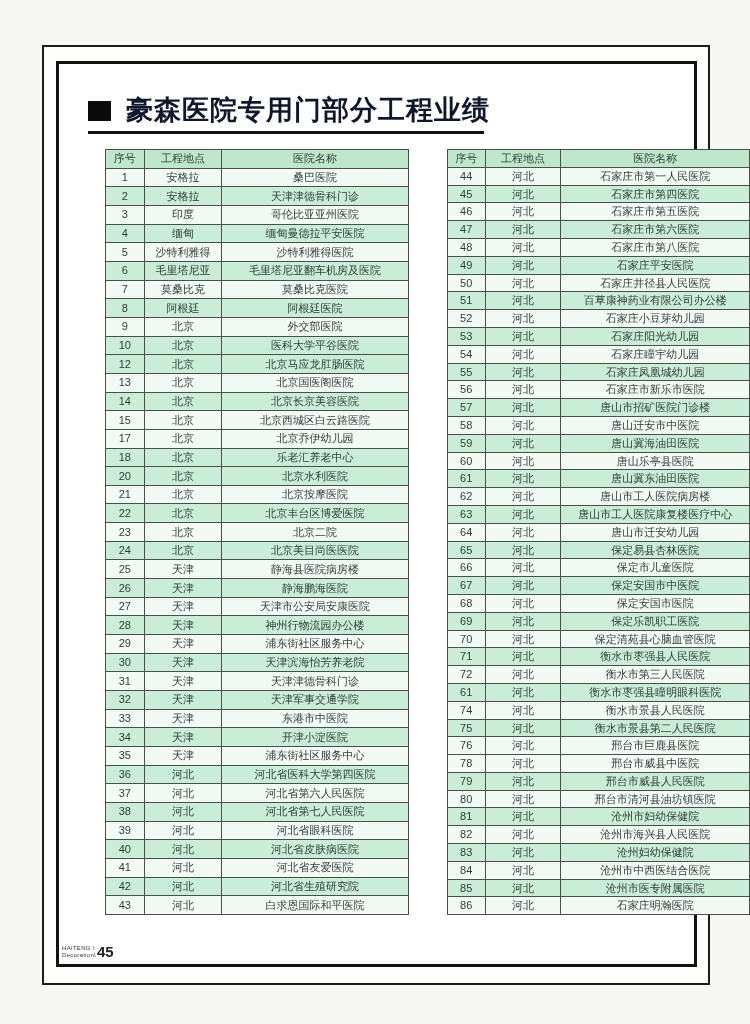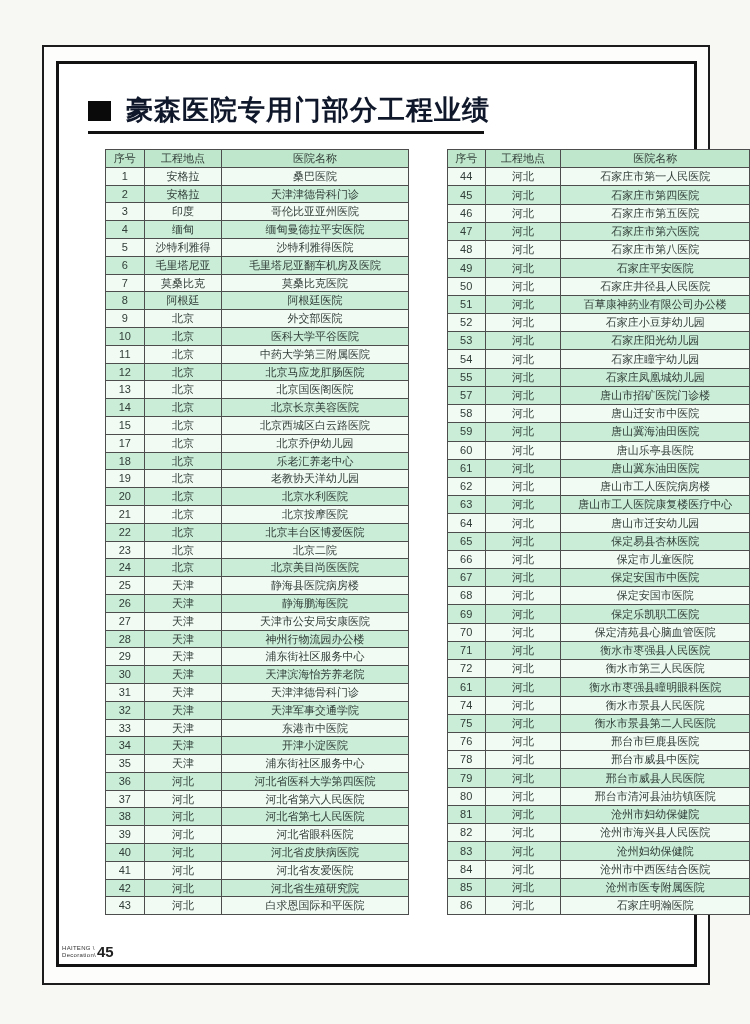--- a/index.html
+++ b/index.html
@@ -110,25 +110,20 @@
         <tr class="light">
           <td class="c0">9</td>
           <td class="c1">北京</td>
           <td class="c2">外交部医院</td>
         </tr>
         <tr class="green">
           <td class="c0">10</td>
           <td class="c1">北京</td>
           <td class="c2">医科大学平谷医院</td>
         </tr>
-        <tr class="light">
-          <td class="c0">11</td>
-          <td class="c1">北京</td>
-          <td class="c2">中药大学第三附属医院</td>
-        </tr>
         <tr class="green">
           <td class="c0">12</td>
           <td class="c1">北京</td>
           <td class="c2">北京马应龙肛肠医院</td>
         </tr>
         <tr class="light">
           <td class="c0">13</td>
           <td class="c1">北京</td>
           <td class="c2">北京国医阁医院</td>
         </tr>
@@ -144,25 +139,20 @@
         </tr>
         <tr class="light">
           <td class="c0">17</td>
           <td class="c1">北京</td>
           <td class="c2">北京乔伊幼儿园</td>
         </tr>
         <tr class="green">
           <td class="c0">18</td>
           <td class="c1">北京</td>
           <td class="c2">乐老汇养老中心</td>
-        </tr>
-        <tr class="light">
-          <td class="c0">19</td>
-          <td class="c1">北京</td>
-          <td class="c2">老教协天洋幼儿园</td>
         </tr>
         <tr class="green">
           <td class="c0">20</td>
           <td class="c1">北京</td>
           <td class="c2">北京水利医院</td>
         </tr>
         <tr class="light">
           <td class="c0">21</td>
           <td class="c1">北京</td>
           <td class="c2">北京按摩医院</td>
@@ -338,20 +328,25 @@
         </tr>
         <tr class="light">
           <td class="c0">54</td>
           <td class="c1">河北</td>
           <td class="c2">石家庄瞳宇幼儿园</td>
         </tr>
         <tr class="green">
           <td class="c0">55</td>
           <td class="c1">河北</td>
           <td class="c2">石家庄凤凰城幼儿园</td>
+        </tr>
+        <tr class="light">
+          <td class="c0">56</td>
+          <td class="c1">河北</td>
+          <td class="c2">石家庄市新乐市医院</td>
         </tr>
         <tr class="green">
           <td class="c0">57</td>
           <td class="c1">河北</td>
           <td class="c2">唐山市招矿医院门诊楼</td>
         </tr>
         <tr class="light">
           <td class="c0">58</td>
           <td class="c1">河北</td>
           <td class="c2">唐山迁安市中医院</td>

